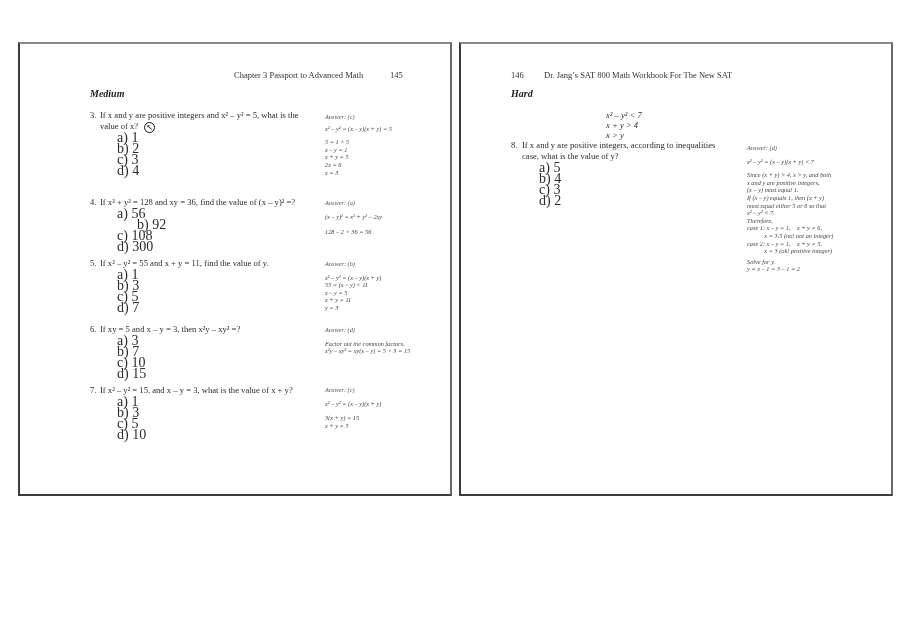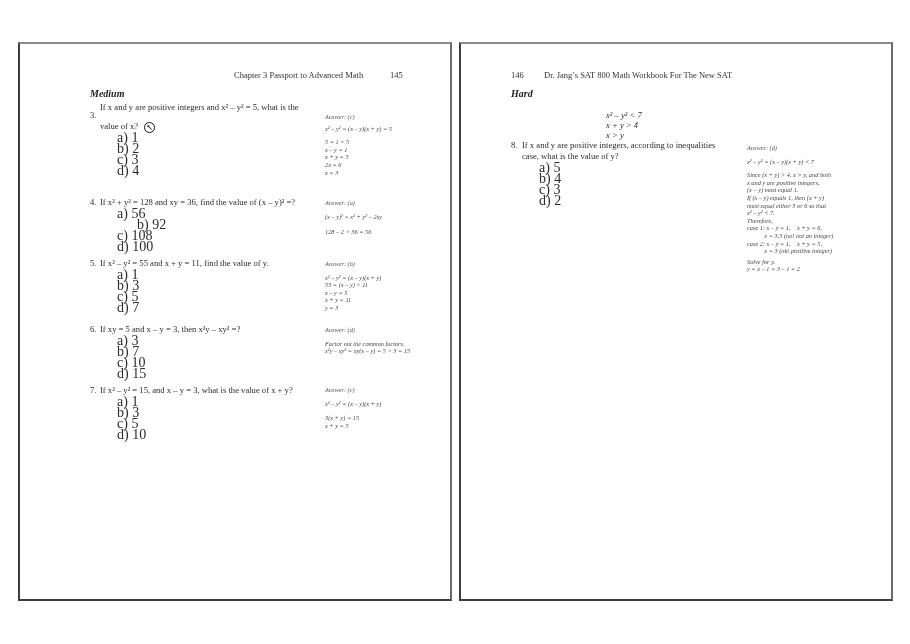--- a/index.html
+++ b/index.html
@@ -1,21 +1,21 @@
 <!DOCTYPE html>
 <html><head>
 <meta charset="utf-8">
 <style>
   html, body { margin:0; padding:0; }
   body {
     width:910px; height:644px; background:#ffffff; position:relative; overflow:hidden;
     font-family:"Liberation Serif","DejaVu Serif",serif; color:#2a2a2a;
   }
   .page {
-    position:absolute; top:42px; height:559px; background:#fff;
+    position:absolute; top:42px; height:454px; background:#fff;
     border:2px solid #3c3c3c; border-top:2px solid #8a8a8a; border-right:2px solid #6a6a6a;
     box-sizing:border-box;
   }
   #page-left  { left:18px;  width:434px; }
   #page-right { left:459px; width:434px; }
   .abs { position:absolute; white-space:nowrap; }
   .header { font-size:8.5px; color:#333; }
   .section-title { font-size:10px; font-weight:bold; font-style:italic; color:#222; }
   .q { font-size:8.6px; line-height:10.5px; color:#2c2c2c; }
   .opt { font-size:14px; line-height:11px; color:#2c2c2c; }
@@ -31,21 +31,21 @@
 </head>
 <body>
 
 <div class="page" id="page-left">
   <div class="abs header" style="left:214px; top:26px;">Chapter 3   Passport to Advanced Math</div>
   <div class="abs header" style="left:370px; top:26px;">145</div>
   <div class="abs section-title" style="left:70px; top:44px;">Medium</div>
 
   <div>
     <div class="abs q" style="left:70px; top:66px;">3.</div>
-    <div class="abs q" style="left:80px; top:58px;font-family:Liberation Serif, serif;">If x and y are positive integers and x² – y² = 5, what is the</div>
+    <div class="abs q" style="left:80px; top:66px;font-family:Liberation Serif, serif;">If x and y are positive integers and x² – y² = 5, what is the</div>
     <div class="abs q" style="left:80px; top:77px;">value of x?</div>
     <div class="abs opt" style="left:97px; top:88px;">a)  1</div>
     <div class="abs opt" style="left:97px; top:99px;">b)  2</div>
     <div class="abs opt" style="left:97px; top:110px;">c)  3</div>
     <div class="abs opt" style="left:97px; top:121px;">d)  4</div>
     <div class="abs ans" style="left:305px; top:69px;">
       <div class="lbl">Answer:  (c)</div>
       <div style="height:4px"></div>
       <div>x² – y² = (x – y)(x + y) = 5</div>
       <div style="height:6px"></div>
@@ -56,21 +56,21 @@
       <div>x = 3</div>
     </div>
   </div>
 
   <div>
     <div class="abs q" style="left:70px; top:153px;">4.</div>
     <div class="abs q" style="left:80px; top:153px;">If x² + y² = 128 and xy = 36, find the value of (x – y)² =?</div>
     <div class="abs opt" style="left:97px; top:164px;">a)  56</div>
     <div class="abs opt" style="left:97px; top:175px;padding-left:20px;">b)  92</div>
     <div class="abs opt" style="left:97px; top:186px;">c)  108</div>
-    <div class="abs opt" style="left:97px; top:197px;">d)  100</div>
+    <div class="abs opt" style="left:97px; top:197px;">d)  300</div>
     <div class="abs ans" style="left:305px; top:155px;">
       <div class="lbl">Answer:  (a)</div>
       <div style="height:6px"></div>
       <div>(x – y)² = x² + y² – 2xy</div>
       <div style="height:8px"></div>
       <div>128  – 2 × 36 = 56</div>
     </div>
   </div>
 
   <div>

